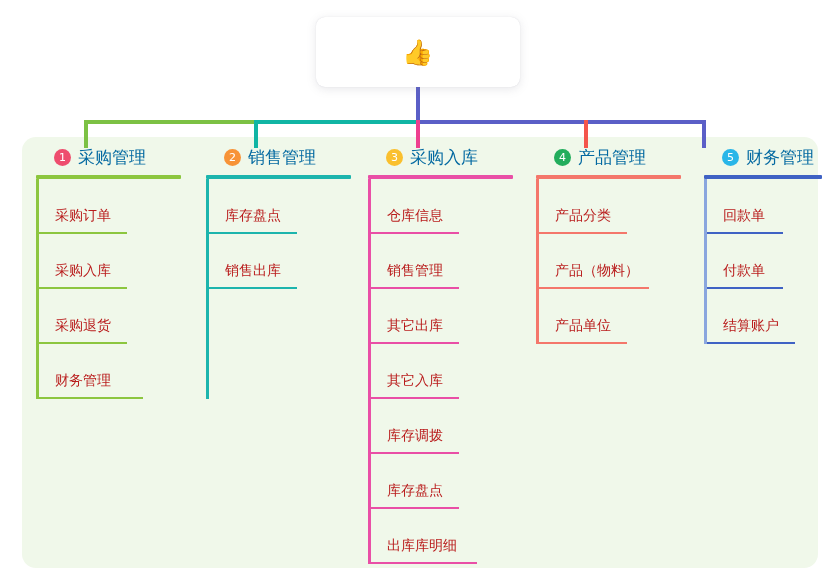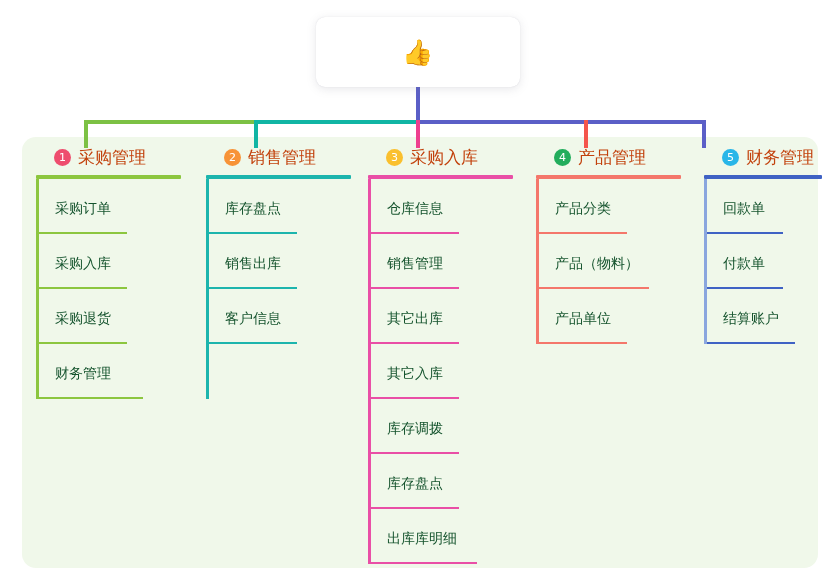--- a/index.html
+++ b/index.html
@@ -94,21 +94,21 @@
     border-radius: 50%;
     color: #ffffff;
     font-size: 11px;
     line-height: 17px;
     text-align: center;
     font-family: "DejaVu Sans", sans-serif;
     flex: 0 0 auto;
   }
   .col-title {
     font-size: 17px;
-    color: #c2410c;
+    color: #0369a1;
     white-space: nowrap;
   }
   .head-rule {
     height: 4px;
     margin-top: 5px;
     border-radius: 1px;
   }
 
   .items {
     position: relative;
@@ -121,23 +121,23 @@
     width: 3px;
   }
   .item {
     position: relative;
     height: 55px;
     box-sizing: border-box;
   }
   .item-label {
     position: absolute;
     left: 19px;
-    bottom: 16px;
+    bottom: 9px;
     font-size: 14px;
-    color: #14532d;
+    color: #b91c1c;
     white-space: nowrap;
   }
   .item-rule {
     position: absolute;
     left: 3px;
     bottom: 0;
     height: 2px;
   }
 </style>
 </head>
@@ -199,24 +199,20 @@
         <div class="items">
           <div class="spine" style="background: rgb(28, 181, 173); height: 220px;"></div>
           <div class="item">
             <div class="item-label">库存盘点</div>
             <div class="item-rule" style="background: rgb(28, 181, 173); width: 88px;"></div>
           </div>
           <div class="item">
             <div class="item-label">销售出库</div>
             <div class="item-rule" style="background: rgb(28, 181, 173); width: 88px;"></div>
           </div>
-          <div class="item">
-            <div class="item-label">客户信息</div>
-            <div class="item-rule" style="background: rgb(28, 181, 173); width: 88px;"></div>
-          </div>
         </div>
       </div>
       <div class="column" style="left: 368px;">
         <div class="col-head">
           <span class="badge" style="background: rgb(250, 192, 46);">3</span>
           <span class="col-title">采购入库</span>
         </div>
         <div class="head-rule" style="background: rgb(233, 79, 166); width: 145px;"></div>
         <div class="items">
           <div class="spine" style="background: rgb(233, 79, 166); height: 385px;"></div>

